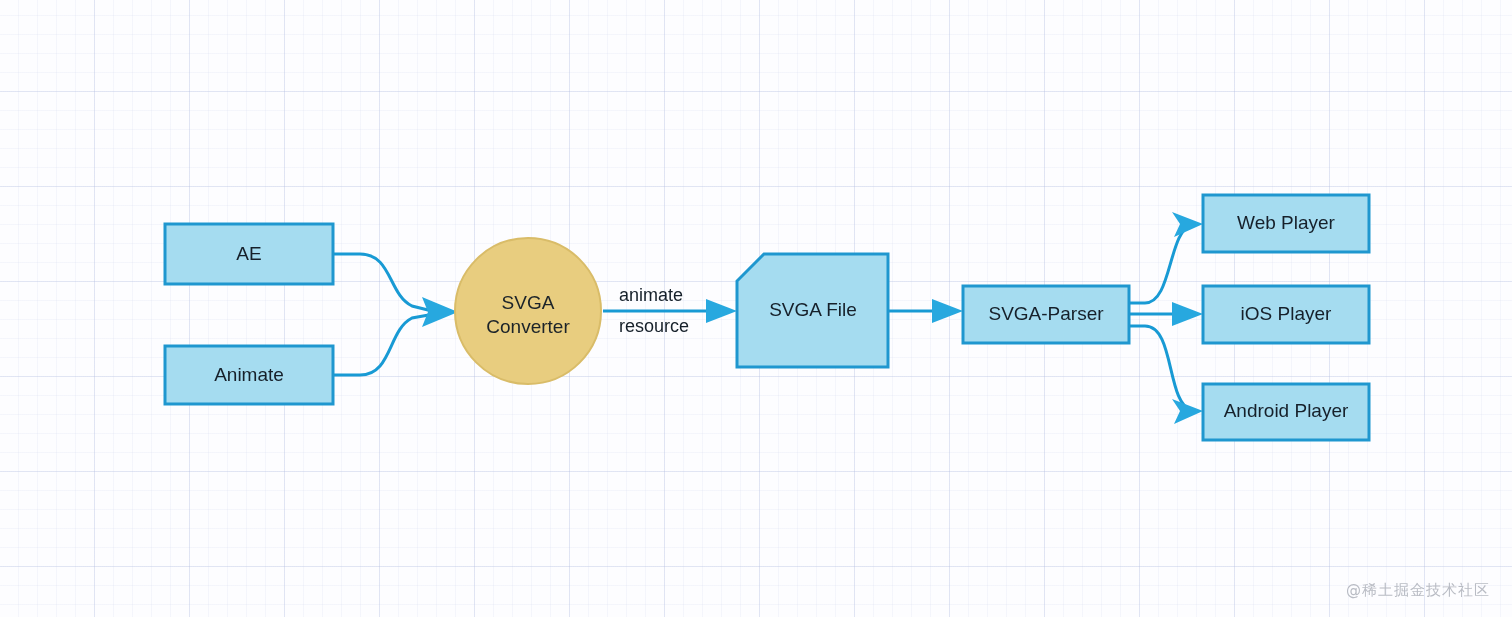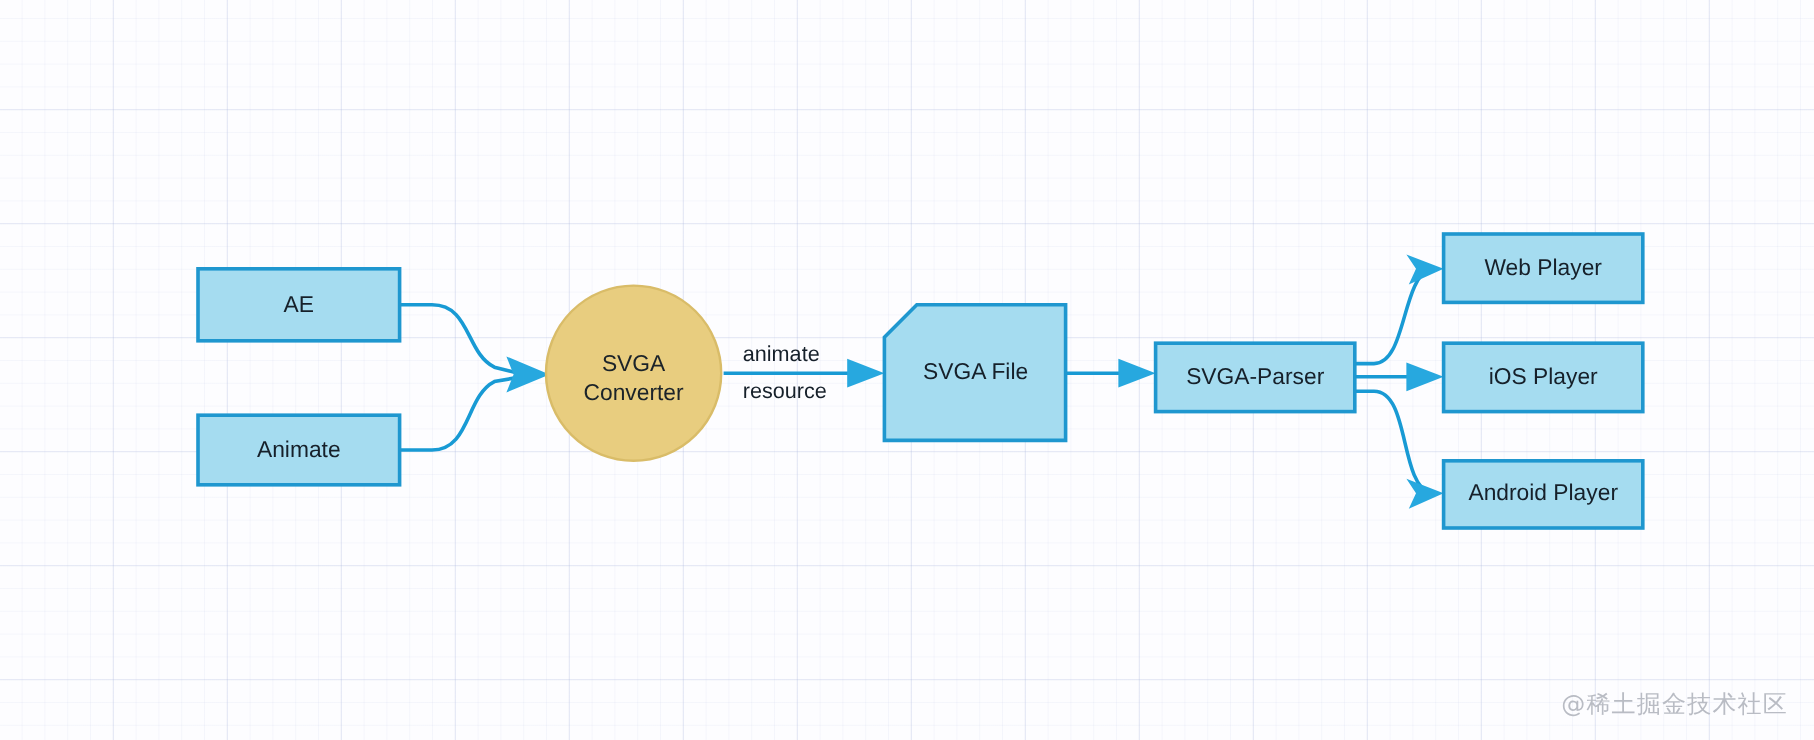--- a/index.html
+++ b/index.html
@@ -66,21 +66,21 @@
     font-family: "Liberation Sans", sans-serif;
     font-size: 18px;
     fill: #16202a;
     text-anchor: start;
   }
   #watermark {
     position: absolute;
     right: 22px;
     bottom: 17px;
     font-family: "DejaVu Sans", sans-serif;
-    font-size: 20px;
+    font-size: 15px;
     color: #b9bcc4;
     letter-spacing: 1px;
     white-space: nowrap;
     user-select: none;
     margin-left: 22px;
   }
 </style>
 </head>
 <body>
 

